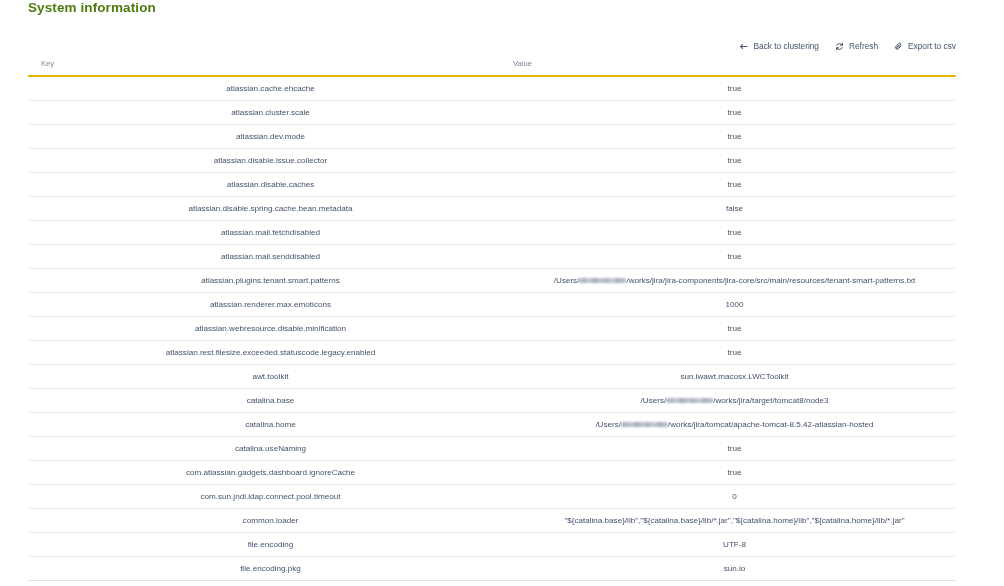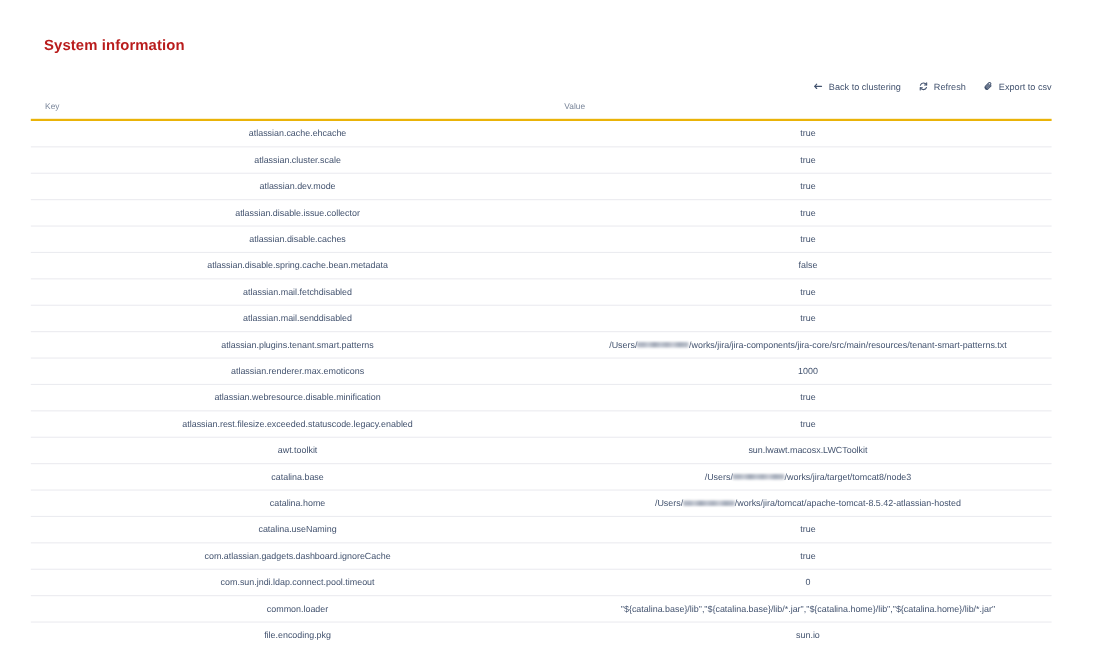--- a/index.html
+++ b/index.html
@@ -17,37 +17,37 @@
   .page {
     position: relative;
     width: 1004px;
     height: 586px;
     box-sizing: border-box;
     padding: 0 28px;
   }
   .page-title {
     font-size: 13.5px;
     font-weight: bold;
-    color: #b91c1c;
+    color: #4d7c0f;
     letter-spacing: 0.1px;
-    margin: 12px;
-    padding-top: 21px;
+    margin: 0;
     line-height: 16px;
   }
   .toolbar {
     display: flex;
     justify-content: flex-end;
     align-items: center;
     gap: 16px;
     height: 20px;
     margin-top: 20px;
     padding-right: 20px;
   }
   .toolbar-action {
     display: inline-flex;
+    align-items: center;
     gap: 5px;
     font-size: 8.3px;
     color: #42526e;
     cursor: pointer;
     white-space: nowrap;
     line-height: 10px;
   }
   .toolbar-action .ico {
     display: inline-flex;
     align-items: center;
@@ -232,19 +232,23 @@
         </tr>
         <tr>
           <td>com.sun.jndi.ldap.connect.pool.timeout</td>
           <td>0</td>
         </tr>
         <tr>
           <td>common.loader</td>
           <td>"${catalina.base}/lib","${catalina.base}/lib/*.jar","${catalina.home}/lib","${catalina.home}/lib/*.jar"</td>
         </tr>
         <tr>
+          <td>file.encoding</td>
+          <td>UTF-8</td>
+        </tr>
+        <tr>
           <td>file.encoding.pkg</td>
           <td>sun.io</td>
         </tr>
       </tbody>
   </table>
 
 </div>
 
 </body></html>

